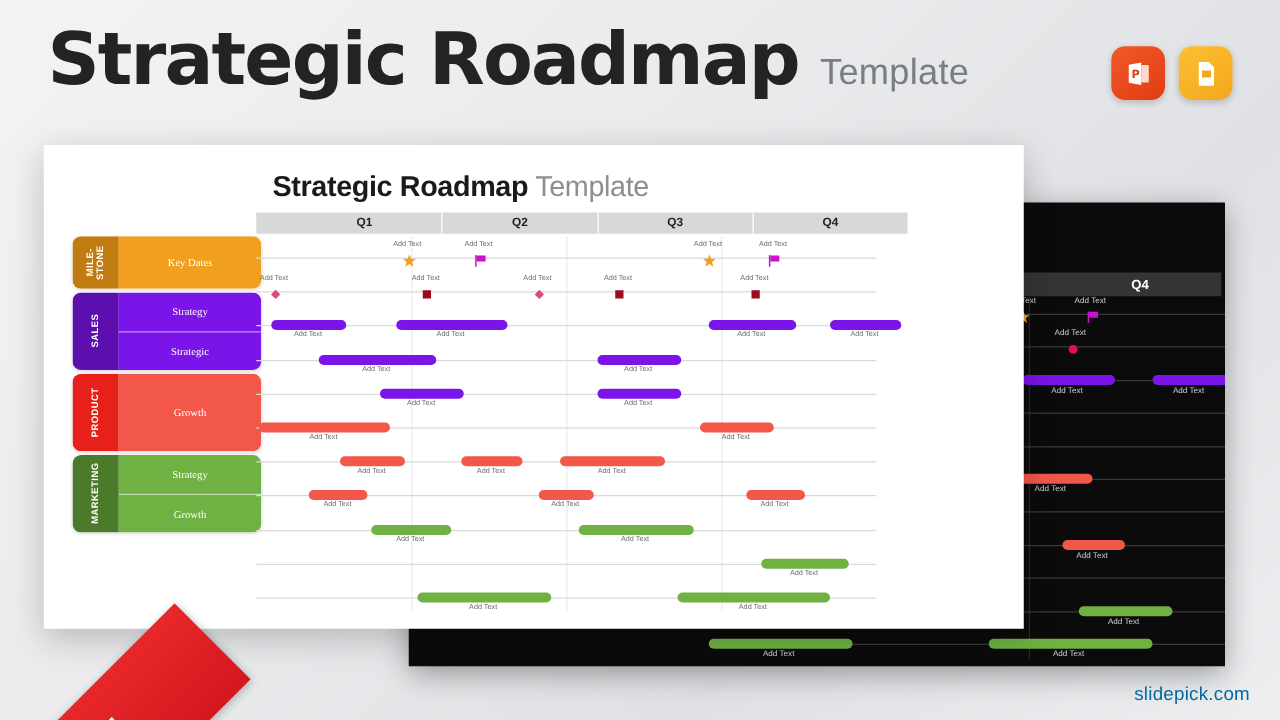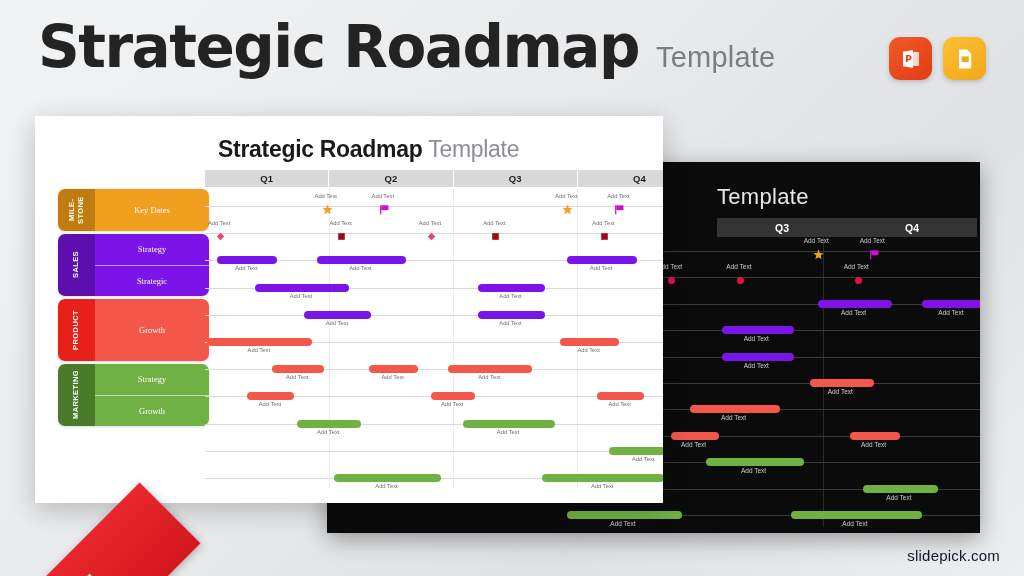--- a/index.html
+++ b/index.html
@@ -36,29 +36,29 @@
   .dk-qrow div{flex:1;color:#fff;font-size:10.5px;font-weight:bold;display:flex;align-items:center;justify-content:center;}
   .dk-grid{position:absolute;left:336px;top:75px;width:320px;height:290px;}
   .dk-grid .rl{position:absolute;left:0;width:320px;height:1px;background:#3a3a3a;}
   .dk-grid .vl{position:absolute;top:0;height:290px;width:1px;background:#2a2a2a;}
   .dk-bar{position:absolute;height:8px;border-radius:4px;}
   .dk-lab{position:absolute;font-size:6.5px;color:#cfcfcf;white-space:nowrap;}
   .dk-mk{position:absolute;}
 
   
   .light-slide{
-    position:absolute;left:35px;top:116px;width:628px;height:387px;
+    position:absolute;left:35px;top:116px;width:784px;height:387px;
     background:#ffffff;box-shadow:0 7px 26px rgba(0,0,0,.22);overflow:hidden;
   }
   .lt-title{position:absolute;left:183px;top:20px;font-size:23px;letter-spacing:-.3px;white-space:nowrap;}
   .lt-title b{color:#1a1a1a;font-weight:bold;}
   .lt-title span{color:#8b8e93;font-weight:normal;}
 
   
-  .qhead{position:absolute;left:170px;top:54px;width:496px;height:17px;display:flex;background:#d8d8d8;}
+  .qhead{position:absolute;left:170px;top:54px;width:496px;height:17px;display:flex;background:#d8d8d8;padding-left:25px;}
   .qhead div{flex:1;font-size:9.5px;font-weight:bold;color:#1f1f1f;display:flex;align-items:center;justify-content:center;
              border-right:1px solid #ffffff;}
   .qhead div:last-child{border-right:none;}
 
   
   .rail{position:absolute;left:23px;top:73px;width:151px;}
   .catgrp{position:relative;display:flex;margin-bottom:3px;border-radius:7px;overflow:hidden;
           box-shadow:0 1px 3px rgba(0,0,0,.14);}
   .catname{width:37px;display:flex;align-items:center;justify-content:center;}
   .catname span{
@@ -81,21 +81,21 @@
   
   .ribbon{position:absolute;left:-86px;bottom:-86px;width:300px;height:86px;
           background:linear-gradient(180deg,#e8272c 0%,#d3181d 100%);
           transform:rotate(-45deg);transform-origin:center;
           display:flex;align-items:center;justify-content:center;
           box-shadow:0 2px 8px rgba(0,0,0,.25);}
   .ribbon span{color:#fff;font-size:37px;font-weight:bold;letter-spacing:1px;
                font-family:"DejaVu Sans",sans-serif;text-shadow:0 2px 3px rgba(0,0,0,.28);}
   .ribbon-wrap{position:absolute;left:0;bottom:0;width:215px;height:215px;overflow:hidden;}
 
-  .wmark{position:absolute;right:24px;bottom:12px;font-size:15px;color:#0f172a;letter-spacing:.2px;}
+  .wmark{position:absolute;right:24px;bottom:12px;font-size:15px;color:#0369a1;letter-spacing:.2px;}
 </style>
 </head>
 <body>
 
 <div class="root">
 
   <div class="hdr">
     <div class="hdr-main">Strategic Roadmap</div>
     <div class="hdr-sub">Template</div>
   </div>

